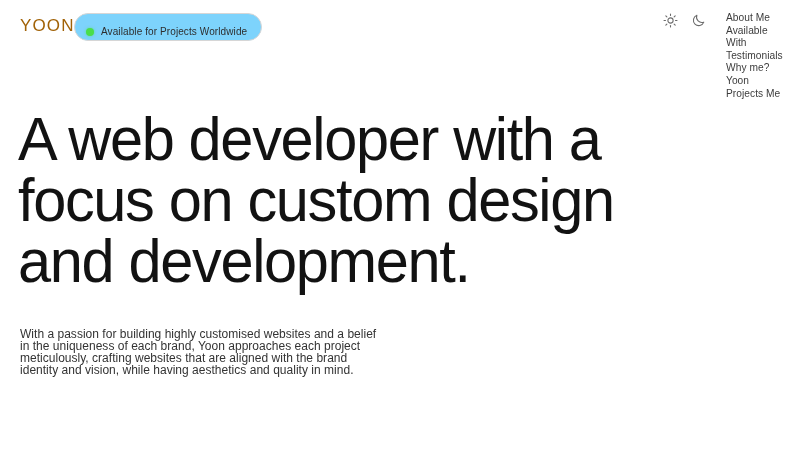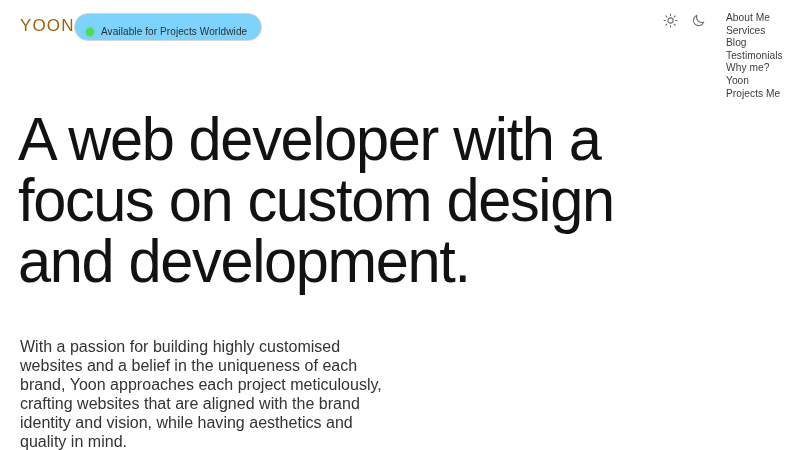--- a/index.html
+++ b/index.html
@@ -131,24 +131,24 @@
     transform: scaleX(0.96);
     transform-origin: left top;
   }
 
   .hero-headline .line { display: block; white-space: nowrap; }
 
   
   .hero-paragraph {
     position: absolute;
     left: 20px;
-    top: 337px;
+    top: 328px;
     width: 368px;
-    font-size: 16px;
-    line-height: 19px;
+    font-size: 12px;
+    line-height: 12px;
     color: #333333;
     letter-spacing: 0.02px;
   }
 </style>
 </head>
 <body>
 
 <header class="header">
 
   <div class="brand">YOON</div>
@@ -179,22 +179,22 @@
       <span>
         <svg width="15" height="15" viewBox="0 0 24 24" fill="none" stroke="#6b6b6b" stroke-width="1.7" stroke-linecap="round" stroke-linejoin="round">
           <path d="M20.5 14.6A8.6 8.6 0 0 1 9.4 3.5a8.6 8.6 0 1 0 11.1 11.1z"></path>
         </svg>
       </span>
     </button>
   </div>
 
   <nav class="nav">
     <a class="nav-item" href="#">About Me</a>
-    <a class="nav-item" href="#">Services</a>
-    <a class="nav-item" href="#">Blog</a>
+    <a class="nav-item" href="#">Available</a>
+    <a class="nav-item" href="#">With</a>
     <a class="nav-item" href="#">Testimonials</a>
     <a class="nav-item" href="#">Why me?</a>
     <a class="nav-item" href="#">Yoon</a>
     <a class="nav-item" href="#">Projects Me</a>
   </nav>
 
 </header>
 
 <main>
 

